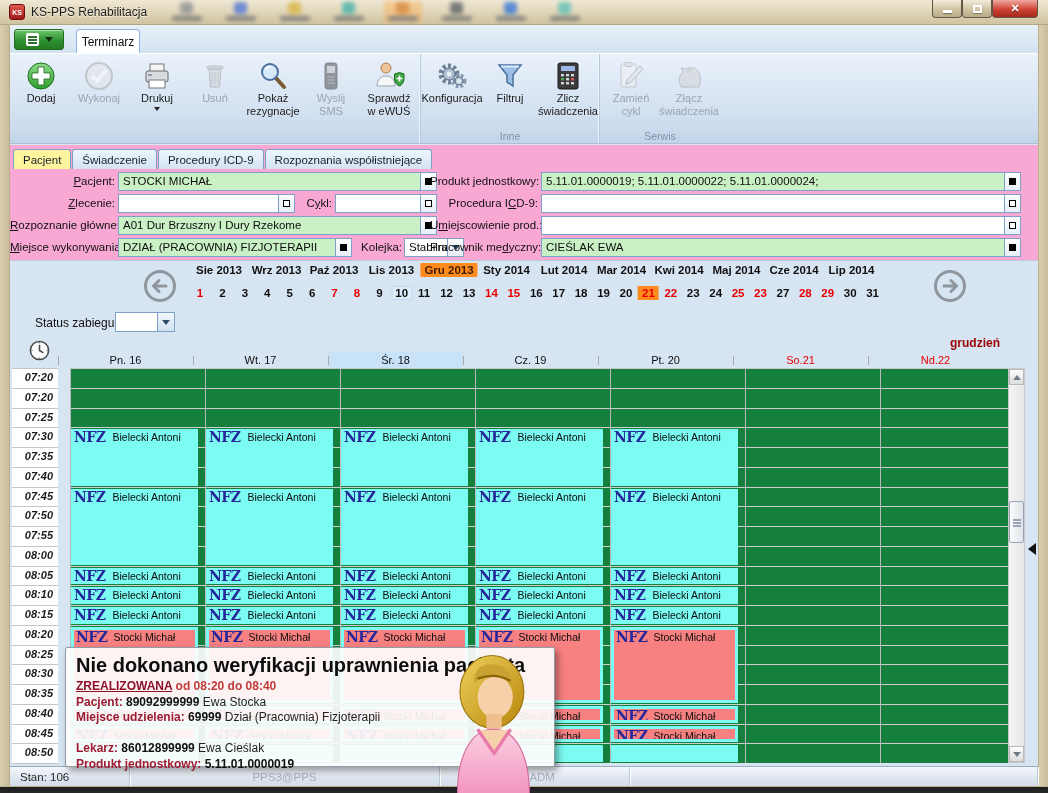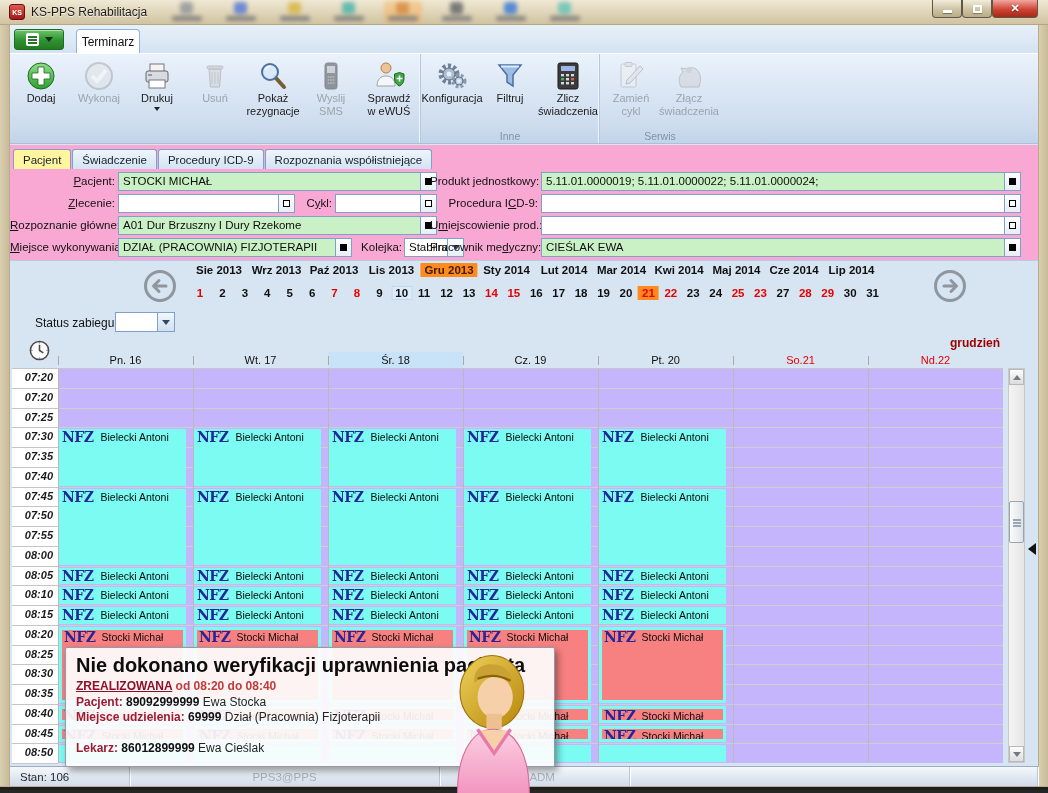--- a/index.html
+++ b/index.html
@@ -102,21 +102,21 @@
   .mlabel{position:absolute;right:38px;top:311px;font-size:12px;font-weight:bold;color:#9b0000;}
   .colhead{position:absolute;top:327px;height:16px;font-size:11px;color:#101010;display:flex;align-items:center;justify-content:center;}
   .colhead.weekend{color:#e80000;}
   .colhead.selcol{background:#c8e2f8;}
   .coltick{position:absolute;top:331px;height:9px;width:1px;background:#aaa;}
 
   
   .gutter{position:absolute;left:2px;top:343px;width:46px;height:395px;background:#fff;border-top:1px solid #c6c6c6;}
   .gutter .trow{position:absolute;left:0;width:100%;border-bottom:1px solid #c6c6c6;}
   .gutter .trow span{position:absolute;right:5px;top:2px;font-size:11px;font-weight:bold;font-style:italic;color:#1a1a1a;}
-  .grid{position:absolute;left:48px;top:343px;width:945px;height:395px;background:#c4b5fd;overflow:hidden;border-top:1px solid #c6c6c6;}
+  .grid{position:absolute;left:60px;top:343px;width:945px;height:395px;background:#15803d;overflow:hidden;border-top:1px solid #c6c6c6;}
   .hline{position:absolute;left:0;width:100%;height:0;border-bottom:1px solid #cfcfcf;}
   .vline{position:absolute;top:0;height:100%;width:0;border-left:1px solid #b9b9b9;}
   .appt{position:absolute;overflow:hidden;display:flex;align-items:flex-start;padding:1px 3px;gap:7px;}
   .appt.cyan{background:#7bfbf2;}
   .appt.red{background:#f78081;border:3px solid #7bfbf2;padding:0 2px;gap:6px;}
   .nfz{font-family:"DejaVu Serif",serif;font-weight:bold;font-size:14px;line-height:15px;color:#26269b;letter-spacing:-0.5px;flex:none;}
   .appt .atx{font-size:10.5px;line-height:12px;color:#0b0b0b;margin-top:1px;white-space:nowrap;overflow:hidden;}
   .appt .atx .l2{display:block;}
 
   
@@ -809,20 +809,21 @@
     <div class="splitarrow"></div>
 
     <div class="tooltip">
       <div class="tt-title">Nie dokonano weryfikacji uprawnienia pacjenta</div>
       <div>
           <div class="tt-line"><span class="labu">ZREALIZOWANA</span><span class="redb"> od 08:20 do 08:40</span></div>
           <div class="tt-line"><span class="lab">Pacjent: </span><span class="b">89092999999</span><span class="p"> Ewa Stocka</span></div>
           <div class="tt-line"><span class="lab">Miejsce udzielenia: </span><span class="b">69999</span><span class="p"> Dział (Pracownia) Fizjoterapii</span></div>
           <div class="tt-line">&nbsp;</div>
           <div class="tt-line"><span class="lab">Lekarz: </span><span class="b">86012899999</span><span class="p"> Ewa Cieślak</span></div>
+          <div class="tt-line"><span class="lab">Produkt jednostkowy: </span><span class="b">5.11.01.0000019</span></div>
         </div>
       <div class="avatar">
         <svg viewBox="0 0 100 135">
           <defs>
             <linearGradient id="hairg" x1="0" y1="0" x2="1" y2="1">
               <stop offset="0" stop-color="#edd05a"></stop>
                 <stop offset="1" stop-color="#b8860b"></stop>
             </linearGradient>
             <linearGradient id="bodyg" x1="0" y1="0" x2="0" y2="1">
               <stop offset="0" stop-color="#fbd0e2"></stop>

